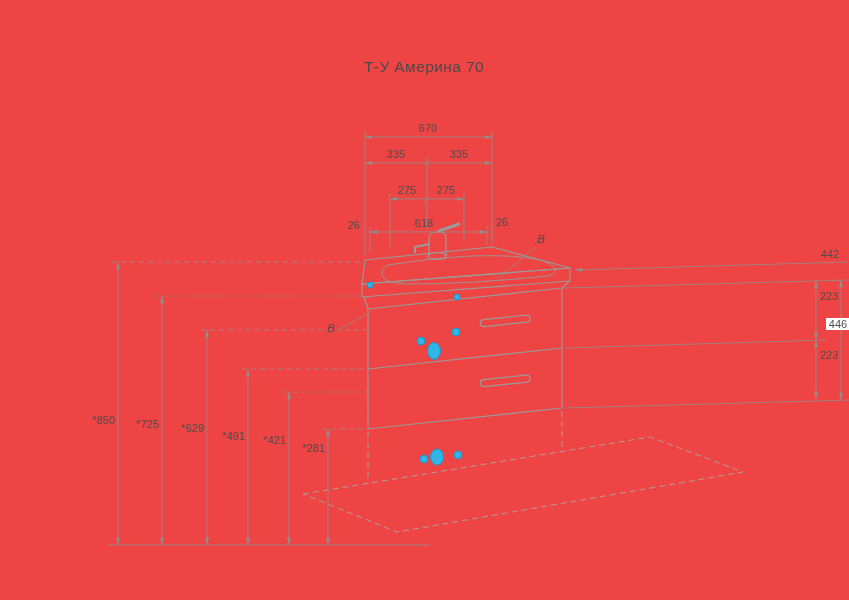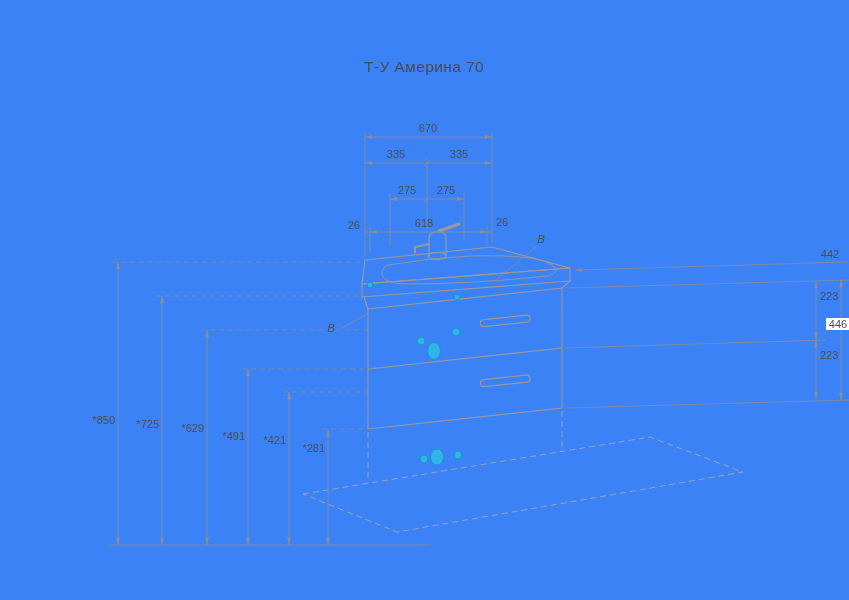--- a/index.html
+++ b/index.html
@@ -1,16 +1,16 @@
 <!DOCTYPE html>
 <html><head>
 <meta charset="utf-8">
 <style>
   html,body{margin:0;padding:0;background:#ffffff;}
-  .stage{position:relative;width:849px;height:600px;background:#3b82f6;overflow:hidden;
+  .stage{position:relative;width:849px;height:600px;background:#ef4444;overflow:hidden;
          font-family:"Liberation Sans", sans-serif;text-decoration:underline;}
   svg text{font-family:"Liberation Sans", sans-serif;fill:#4d4d4d;}
   .dim-t{font-size:11px;}
   .marker-t{font-size:11.5px;font-style:italic;}
   .title-t{font-size:15.5px;fill:#4a4a4a;letter-spacing:.4px;}
 </style>
 </head>
 <body>
 
 <div class="stage">

